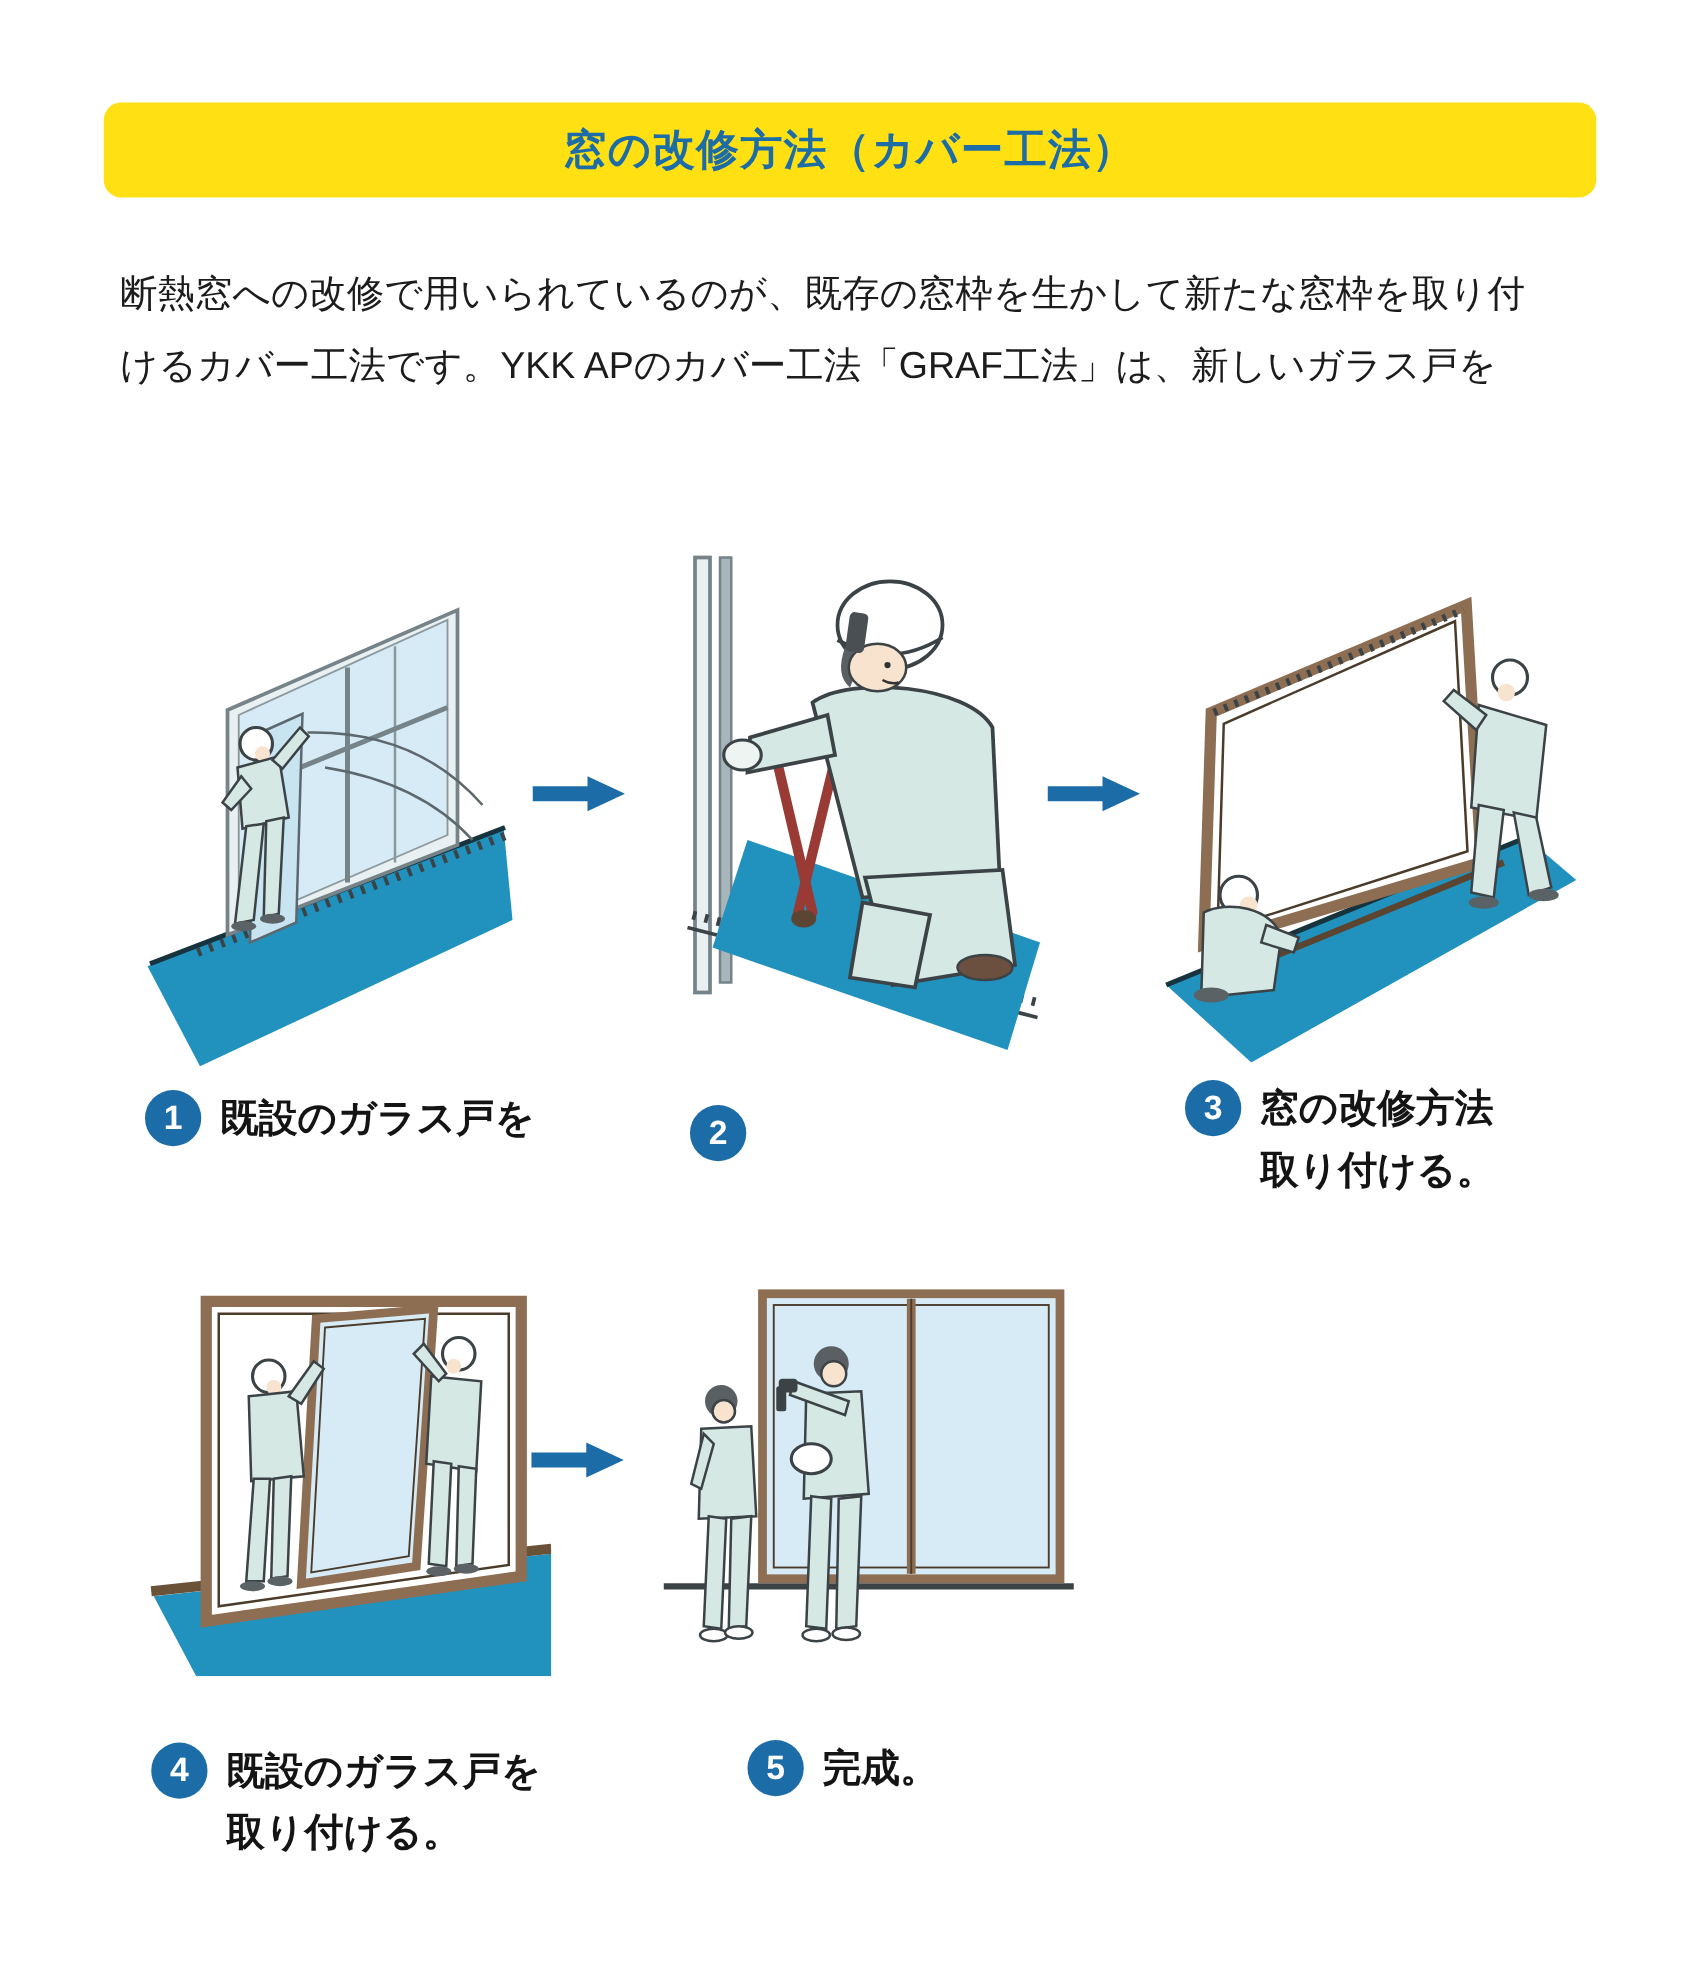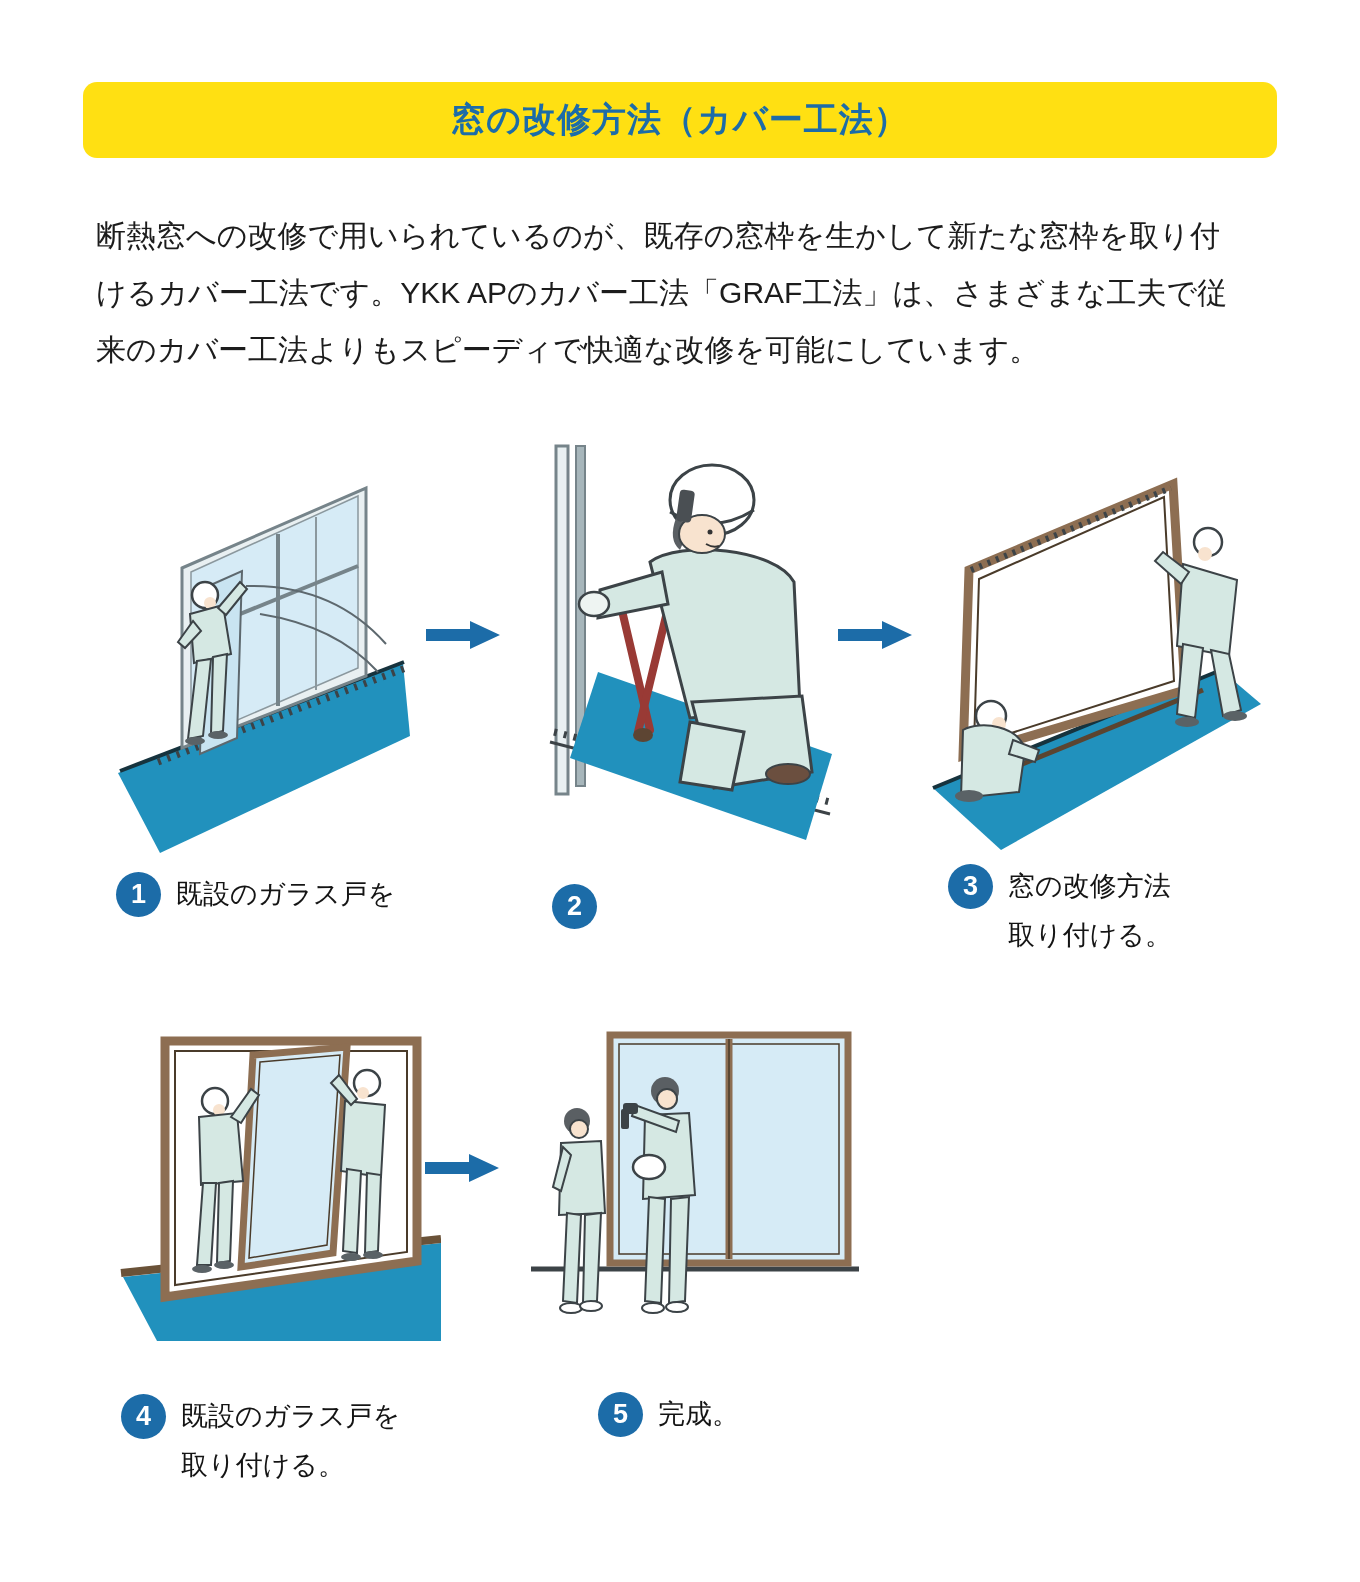--- a/index.html
+++ b/index.html
@@ -30,21 +30,21 @@
   .intro span{display:block;}
 
   .fig{position:absolute;}
   .fig svg{display:block;width:100%;height:100%;}
 
   .arrow{position:absolute;width:75px;height:30px;}
 
   .step-label{position:absolute;display:flex;align-items:flex-start;gap:15px;}
   .badge{width:45px;height:45px;border-radius:50%;background:var(--accent-blue);color:#fff;
          font-size:27px;font-weight:bold;display:flex;align-items:center;justify-content:center;flex:0 0 45px;margin-top:2px;}
-  .label-text{font-size:27px;line-height:49px;font-weight:400;color:#141414;}
+  .label-text{font-size:31px;line-height:49px;font-weight:700;color:#141414;}
   .label-text span{display:block;white-space:nowrap;}
 
   
   .floor{fill:var(--floor-teal);}
   .edge4{stroke:#16333E;stroke-width:4;}
   .edge3{stroke:var(--outline-gray);stroke-width:3;}
   .hatch{stroke:var(--outline-gray);stroke-width:7;stroke-dasharray:3 7;fill:none;}
   .hatch6{stroke:var(--outline-gray);stroke-width:6;stroke-dasharray:3 6;fill:none;}
   .frame-gray{fill:#E9F0F2;stroke:#76848A;stroke-width:3;}
   .glass{fill:var(--glass-blue);stroke:#8B989E;stroke-width:1.5;}
@@ -77,22 +77,21 @@
 <body>
 
 <div class="card">
 
   <div class="banner">
     <h1>窓の改修方法（カバー工法）</h1>
   </div>
 
   <div class="intro">
     <span>断熱窓への改修で用いられているのが、既存の窓枠を生かして新たな窓枠を取り付</span>
-    <span>けるカバー工法です。YKK APのカバー工法「GRAF工法」は、さまざまな工夫で従</span>
-    <span>来のカバー工法よりもスピーディで快適な改修を可能にしています。</span>
+    <span>けるカバー工法です。YKK APのカバー工法「GRAF工法」は、新しいガラス戸を</span>
   </div>
 
   <div class="fig" style="left:118px;top:438px;width:332px;height:415px">
     <svg viewBox="0 0 332 415" aria-label="existing-glass-door-removal-illustration">
       <g>
         <polygon class="floor" points="0,335 285,225 292,298 42,415"></polygon>
         <line class="edge4" x1="2" y1="333" x2="286" y2="224"></line>
         <line class="hatch" x1="40" y1="324" x2="288" y2="230"></line>
       </g>
       <g>

